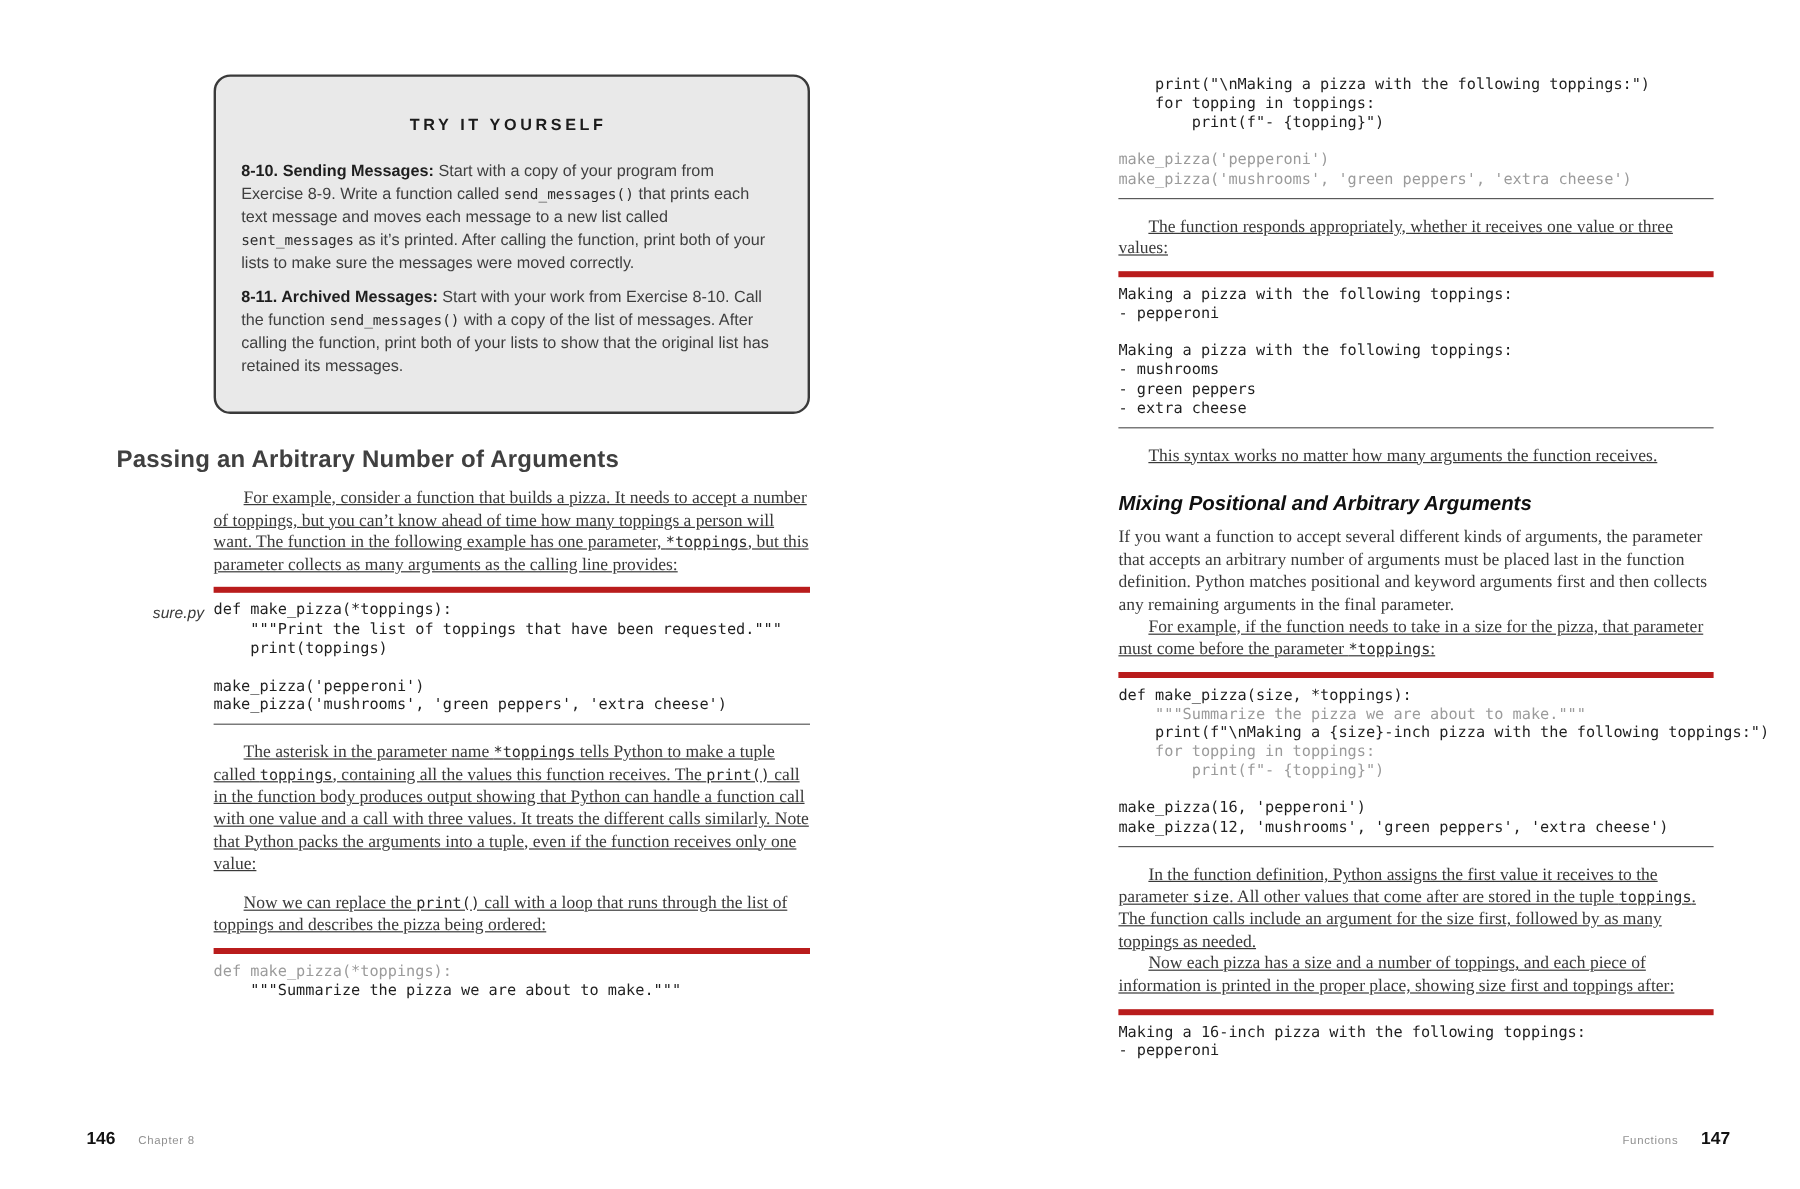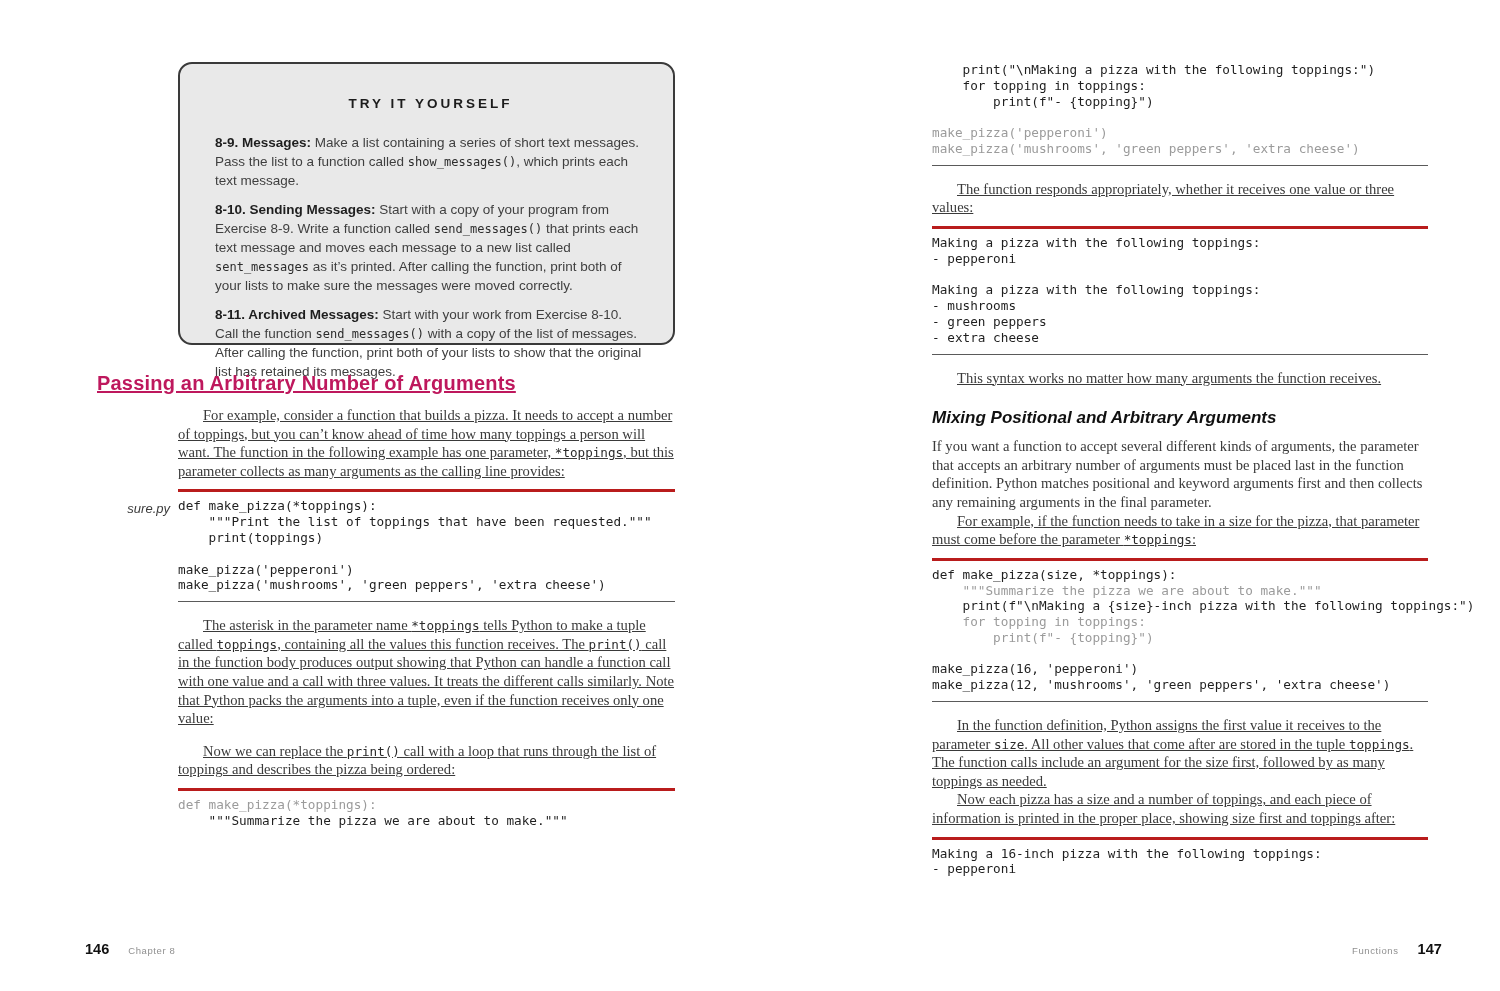--- a/index.html
+++ b/index.html
@@ -8,80 +8,79 @@
     font-family:"Liberation Serif",serif;overflow:hidden;
   }
   .col{position:absolute;}
   #col-left{left:178px;top:62px;width:497px;}
   #col-right{left:932px;top:62px;width:496px;}
 
   
   .try-box{
     box-sizing:border-box;width:100%;height:283px;
     background:#e9e9e9;border:2px solid #3a3a3a;border-radius:14px;
-    padding:20px 27px 20px 35px;
+    padding:20px 27px 20px 21px;
   }
   .try-title{
     text-align:center;font:bold 13.5px "Liberation Sans",sans-serif;
     letter-spacing:3px;color:#1c1c1c;margin:12px 0 22px 0;
   }
   .try-para{
     font:13.5px/19px "Liberation Sans",sans-serif;color:#3f3f3f;
     margin:0 0 10px 0;
   }
   .try-para b{color:#1e1e1e;}
   .try-para .mono{font:12px "DejaVu Sans Mono",monospace;color:#2c2c2c;}
 
   h1.sect{
-    font:bold 20px/24px "Liberation Sans",sans-serif;color:#be185d;
-    margin:26px 0 11px -81px;letter-spacing:0.2px;text-decoration:underline;
+    font:bold 20px/24px "Liberation Sans",sans-serif;color:#404040;
+    margin:26px 0 11px -81px;letter-spacing:0.2px;
   }
   h2.subsect{
     font:italic bold 17px/21px "Liberation Sans",sans-serif;color:#101010;
     margin:20px 0 9px 0;
   }
 
   .body-para{
     font:14.6px/18.6px "Liberation Serif",serif;color:#3a3a3a;
     margin:0;
   }
   .body-para .mono{font:12.6px "DejaVu Sans Mono",monospace;color:#2a2a2a;}
   .ind{text-indent:25px;text-decoration:underline;}
   .gap-top{margin-top:14px;}
 
   .code-wrap{
-    position:relative;border-top:3px solid #b91c1c;border-bottom:1px solid #5a5a5a;
+    position:relative;border-top:5px solid #b91c1c;border-bottom:1px solid #5a5a5a;
     padding:6px 0 8px 0;margin:9px 0 9px 0;
   }
   .code-wrap.no-top{border-top:none;padding-top:0;}
   .code-wrap.no-bottom{border-bottom:none;}
   .cl{
     font:12.7px/15.8px "DejaVu Sans Mono",monospace;color:#1f1f1f;
     white-space:pre;
   }
   .cl.dim{color:#9b9b9b;}
   .file-label{
     position:absolute;left:-64px;top:9px;width:56px;text-align:right;
     font:italic 13px "Liberation Sans",sans-serif;color:#3a3a3a;
   }
 
   .footer{position:absolute;display:flex;align-items:baseline;gap:19px;}
-  #footer-left{left:72px;top:941px;margin-left:13px;}
+  #footer-left{left:72px;top:941px;}
   #footer-right{left:1352px;top:941px;}
   .page-num{font:bold 14.5px "Liberation Sans",sans-serif;color:#111;}
   .footer-label{font:9.5px "Liberation Sans",sans-serif;color:#909090;letter-spacing:0.6px;}
 </style>
 </head>
 <body>
 
 <div class="col" id="col-left">
 
   <div class="try-box">
     <div class="try-title">TRY IT YOURSELF</div>
-    <p class="try-para"><b>8-9. Messages:</b> Make a list containing a series of short text messages. Pass the list to a function called <span class="mono">show_messages()</span>, which prints each text message.</p>
     <p class="try-para"><b>8-10. Sending Messages:</b> Start with a copy of your program from Exercise 8-9. Write a function called <span class="mono">send_messages()</span> that prints each text message and moves each message to a new list called <span class="mono">sent_messages</span> as it’s printed. After calling the function, print both of your lists to make sure the messages were moved correctly.</p>
     <p class="try-para"><b>8-11. Archived Messages:</b> Start with your work from Exercise 8-10. Call the function <span class="mono">send_messages()</span> with a copy of the list of messages. After calling the function, print both of your lists to show that the original list has retained its messages.</p>
   </div>
 
   <h1 class="sect">Passing an Arbitrary Number of Arguments</h1>
 
   <p class="body-para ind">For example, consider a function that builds a pizza. It needs to accept a number of toppings, but you can’t know ahead of time how many toppings a person will want. The function in the following example has one parameter, <span class="mono">*toppings</span>, but this parameter collects as many arguments as the calling line provides:</p>
 
   <div class="code-wrap">
     <span class="file-label">sure.py</span>

